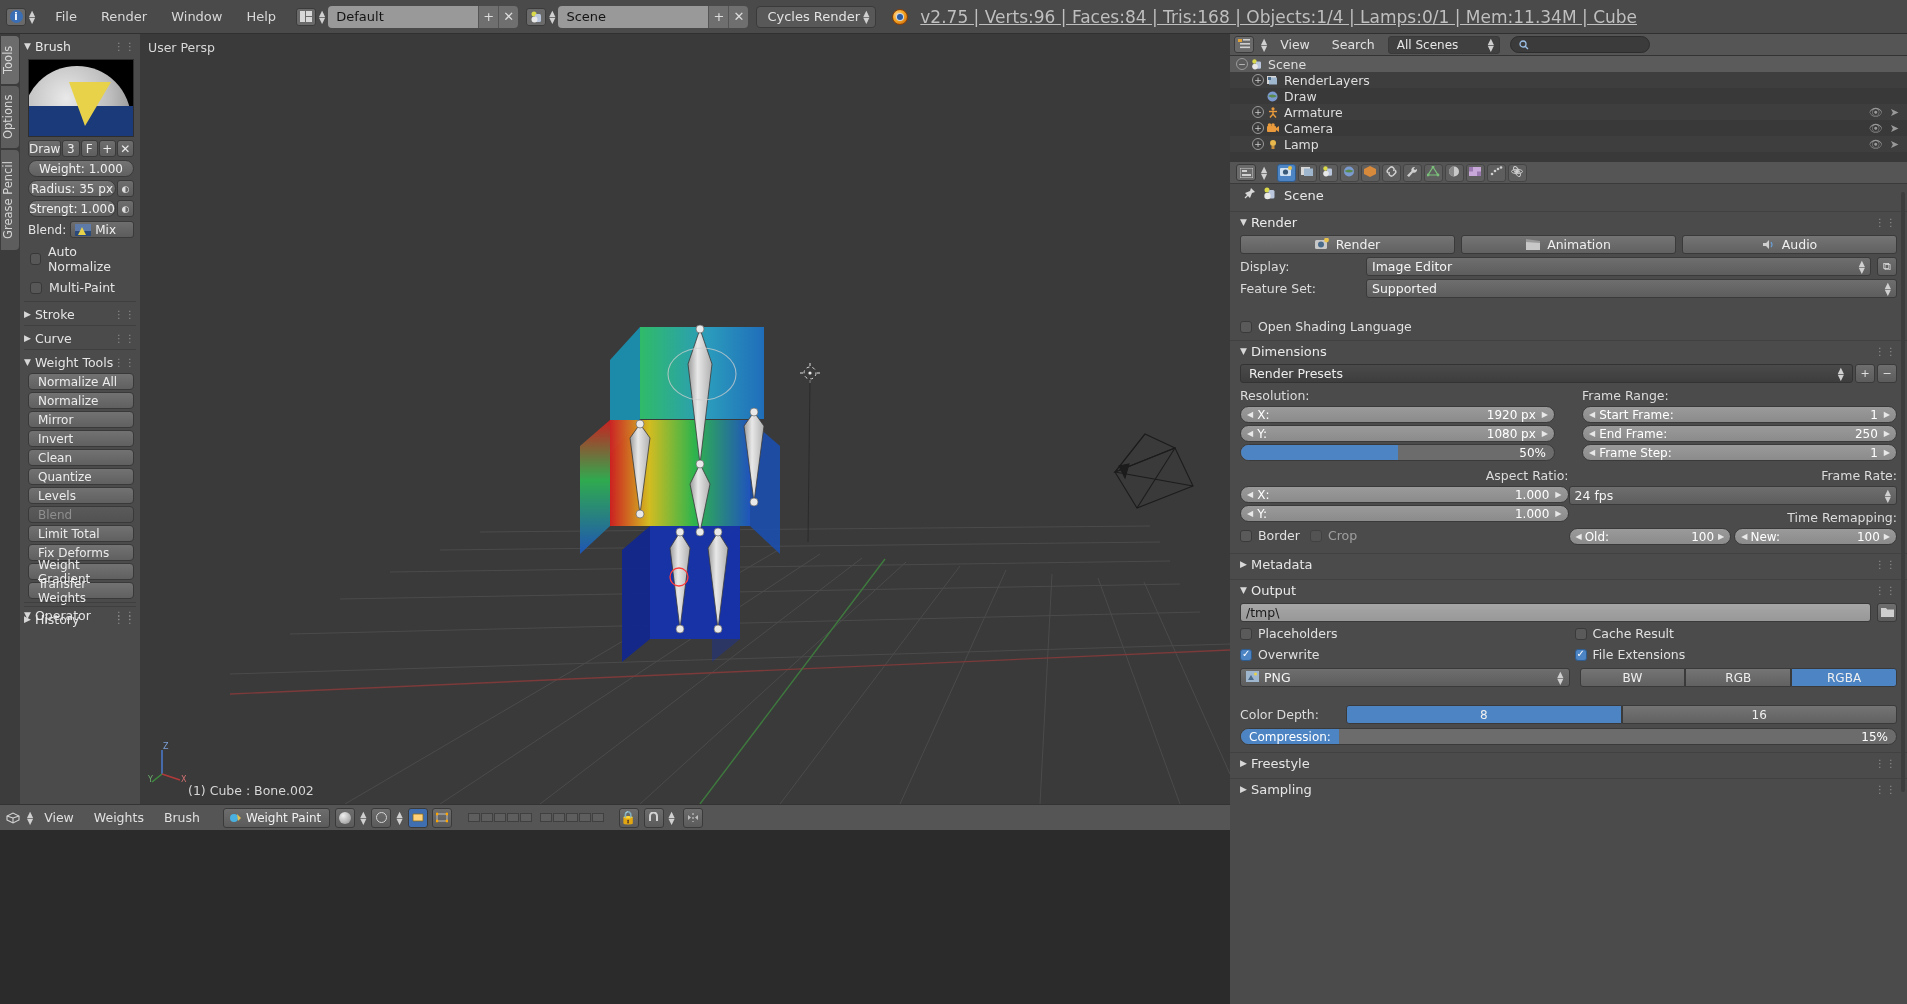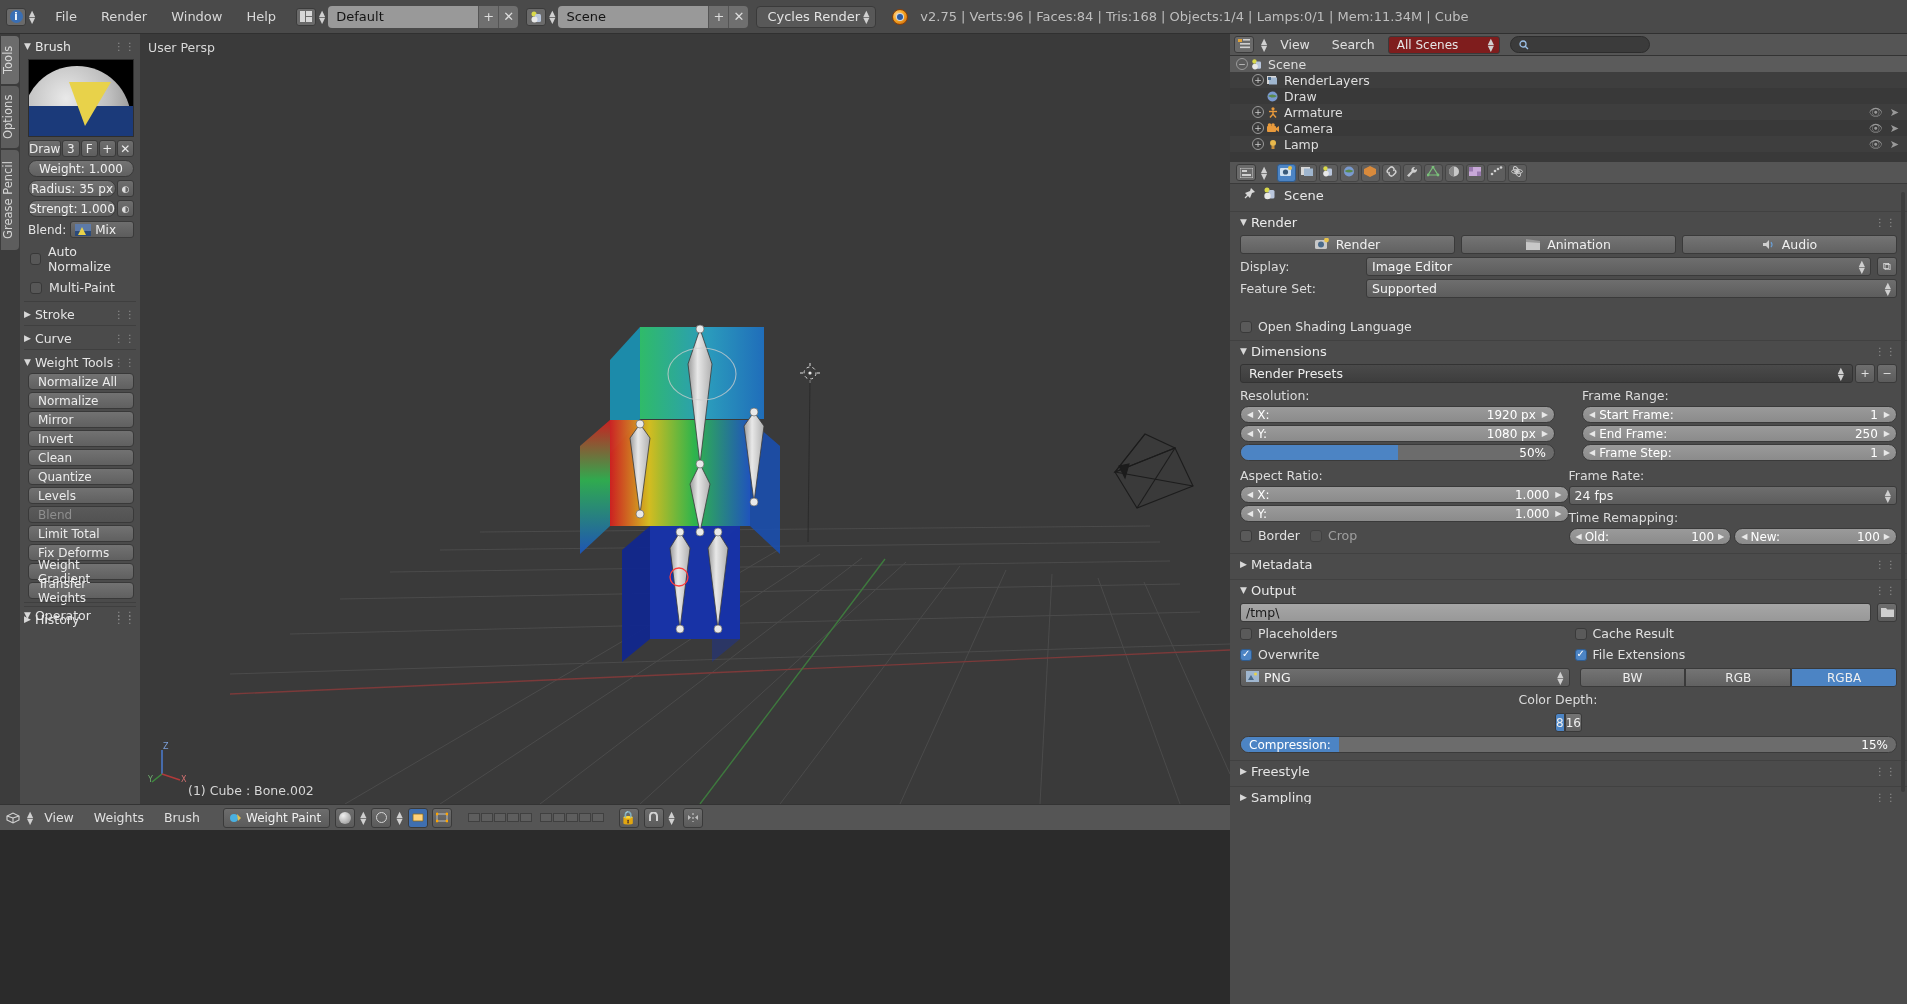--- a/index.html
+++ b/index.html
@@ -25,21 +25,21 @@
     height:22px; background:#999; border-radius:4px 0 0 4px; display:flex; align-items:center;
     padding:0 8px; color:#141414; font-size:13px; min-width:150px;
   }
   .pm{ width:20px;height:22px;background:#6f6f6f;border-left:1px solid #555; display:flex;align-items:center;justify-content:center;
        color:#ddd; font-size:13px;}
   .pm.last{ border-radius:0 4px 4px 0;}
   .dd{
     height:22px; background:#585858; border:1px solid #3a3a3a; border-radius:4px;
     display:flex;align-items:center;justify-content:space-between; padding:0 6px 0 10px; color:#e2e2e2; font-size:13px;
   }
-  #stats{ font-size:13px; color:#bfbfbf; margin-left:12px; white-space:nowrap;}
+  #stats{ font-size:17px; color:#bfbfbf; margin-left:12px; white-space:nowrap;text-decoration:underline;}
   .blendicon{
     width:16px;height:16px;border-radius:50%;
     background:radial-gradient(circle at 35% 35%, #ffd9a0 0%, #f5a623 45%, #c0590a 100%);
     border:1px solid #8a3f05; display:inline-block; position:relative;
   }
   .blendicon:after{content:'';position:absolute;left:4px;top:4px;width:6px;height:6px;border-radius:50%;
     background:#2a5aa0;box-shadow:0 0 0 1px #cfd6e0;}
 
   
   #lefttabs{ left:0; top:34px; width:20px; height:770px; background:#3c3c3c; }
@@ -137,21 +137,21 @@
     height:22px; background:#555; display:flex; align-items:center; padding:0 4px; gap:4px; border-bottom:1px solid #333;
   }
   .ol-row{ display:flex;align-items:center; height:16px; font-size:12.5px; color:#dedede; padding-left:6px;}
   .ol-row.alt{ background:#3e3e3e; }
   .ol-row.sel{ background:#5b5b5b; }
   .exp{ width:12px;height:12px;border-radius:50%;border:1px solid #9a9a9a; color:#cfcfcf;
     font-size:9px; display:flex;align-items:center;justify-content:center; margin-right:3px;}
   .ol-icons{ margin-left:auto; display:flex; gap:7px; padding-right:8px; color:#9a9a9a; font-size:11px;}
   .search-box{ height:17px; width:140px; background:#3b3b3b; border:1px solid #2d2d2d; border-radius:9px;
      display:flex;align-items:center; padding:0 8px; font-size:11.5px; color:#9b9b9b; gap:5px;}
-  .scene-dd{ height:18px; background:#7f1d1d; border:1px solid #3a3a3a; border-radius:3px;
+  .scene-dd{ height:18px; background:#404040; border:1px solid #3a3a3a; border-radius:3px;
      display:flex;align-items:center;justify-content:space-between;padding:0 5px 0 8px;font-size:12px;color:#e6e6e6; min-width:112px;}
 
   
   #props{
     left:1230px; top:162px; width:677px; height:642px; background:#4b4b4b; overflow:hidden;
   }
   #props-tabbar{
     height:22px; background:#555; display:flex;align-items:center;gap:2px;padding:0 6px; border-bottom:1px solid #3a3a3a;
   }
   .ptab{ width:19px;height:18px;border-radius:3px; display:flex;align-items:center;justify-content:center;
@@ -948,21 +948,21 @@
       </div>
       <div class="numfield" style="margin-top:2px;">
         <span class="arr">◀</span>
         <span class="nm" style="margin-right:auto;margin-left:4px;">Frame Step:</span>
         <span class="nm">1</span>
         <span class="arr" style="margin-left:6px;">▶</span>
       </div>
     </div>
   </div>
 
-  <div style="display:flex;margin:7px 10px 0 10px;">
+  <div style="display:flex;margin:7px 10px 0 10px;text-align:right;">
     <div style="flex:1;">
       <div class="plabel">Aspect Ratio:</div>
       <div class="numfield" style="margin-top:3px;">
         <span class="arr">◀</span>
         <span class="nm" style="margin-right:auto;margin-left:4px;">X:</span>
         <span class="nm">1.000</span>
         <span class="arr" style="margin-left:6px;">▶</span>
       </div>
       <div class="numfield" style="margin-top:2px;">
         <span class="arr">◀</span>
@@ -1065,21 +1065,21 @@
           <span>▲</span>
           <span>▼</span>
         </span>
     </div>
     <div style="flex:1;display:flex;">
       <div class="segbtn" style="border-radius:3px 0 0 3px;">BW</div>
       <div class="segbtn">RGB</div>
       <div class="segbtn blue" style="border-radius:0 3px 3px 0;">RGBA</div>
     </div>
   </div>
-  <div class="prow" style="margin-top:5px;flex-direction:column;">
+  <div class="prow" style="margin-top:18px;">
     <span class="plabel" style="width:100px;">Color Depth:</span>
     <div style="flex:1;display:flex;">
       <div class="segbtn blue" style="border-radius:3px 0 0 3px;">8</div>
       <div class="segbtn" style="border-radius:0 3px 3px 0;">16</div>
     </div>
   </div>
   <div class="prow" style="margin-top:4px;">
     <div class="progress" style="flex:1;justify-content:space-between;padding-left:8px;">
       <span class="fill" style="width:15%;"></span>
       <span>Compression:</span>

